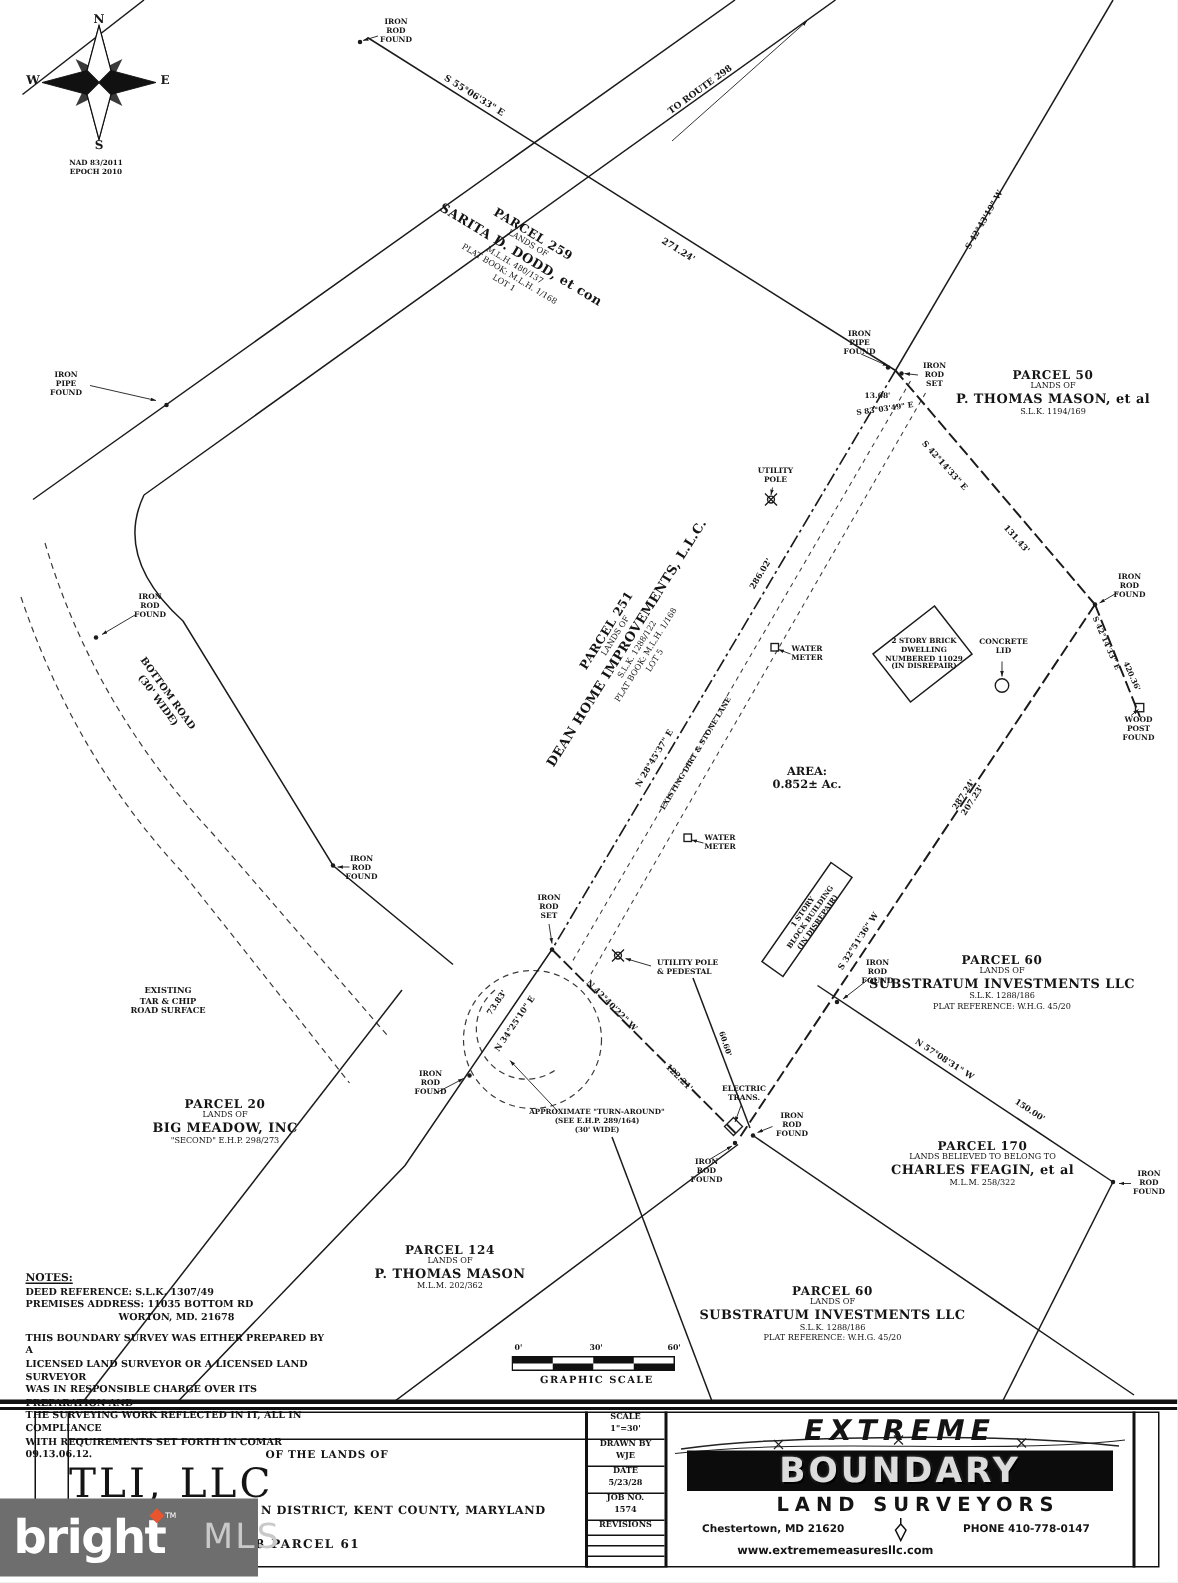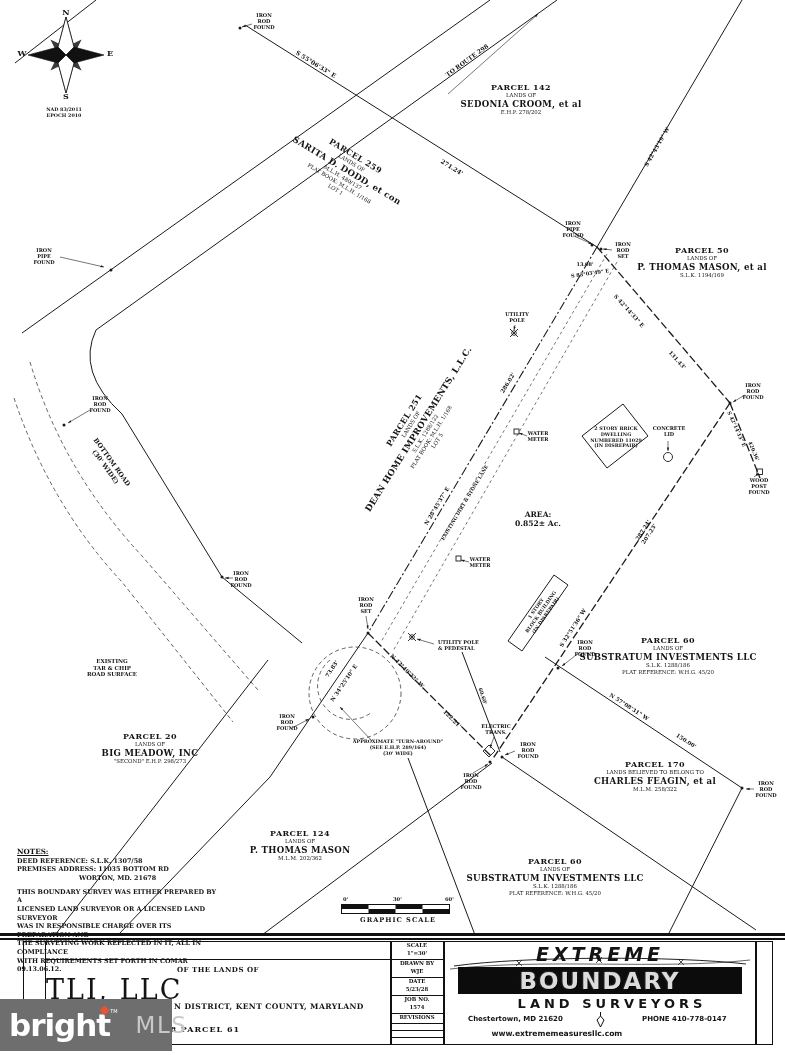--- a/index.html
+++ b/index.html
@@ -271,26 +271,20 @@
 FOUND</div>
   <div class="lbl" style="left:398px;top:748px;font-size:4.8px">APPROXIMATE "TURN-AROUND"
 (SEE E.H.P. 289/164)
 (30' WIDE)</div>
   <div class="lbl" style="left:332px;top:669px;--r:-56deg;font-size:5.5px">73.83'</div>
   <div class="lbl" style="left:344px;top:683px;--r:-56deg;font-size:5.5px">N 34°25'10" E</div>
   <div class="lbl" style="left:287px;top:722px;font-size:5px">IRON
 ROD
 FOUND</div>
 
-  <div class="pb" style="left:521px;top:99px">
-    <div class="pnum">PARCEL 142</div>
-    <div class="psm">LANDS OF</div>
-    <div class="pname">SEDONIA CROOM, et al</div>
-    <div class="psm">E.H.P. 278/202</div>
-  </div>
   <div class="pb" style="left:346px;top:172px;--r:31deg">
     <div class="pnum">PARCEL 259</div>
     <div class="psm">LANDS OF</div>
     <div class="pname">SARITA D. DODD, et con</div>
     <div class="psm">M.L.H. 480/137</div>
     <div class="psm">PLAT BOOK: M.L.H. 1/168</div>
     <div class="psm">LOT 1</div>
   </div>
   <div class="pb" style="left:702px;top:262px">
     <div class="pnum">PARCEL 50</div>
@@ -338,21 +332,21 @@
   <div class="pb" style="left:555px;top:876px">
     <div class="pnum">PARCEL 60</div>
     <div class="psm">LANDS OF</div>
     <div class="pname">SUBSTRATUM INVESTMENTS LLC</div>
     <div class="psm">S.L.K. 1288/186</div>
     <div class="psm">PLAT REFERENCE: W.H.G. 45/20</div>
   </div>
 
   <div class="notes">
     <div class="nh">NOTES:</div>
-    <div>DEED REFERENCE: S.L.K. 1307/58</div>
+    <div>DEED REFERENCE: S.L.K. 1307/49</div>
     <div>PREMISES ADDRESS: 11035 BOTTOM RD</div>
     <div style="padding-left:62px">WORTON, MD. 21678</div>
     <div class="ncert">THIS BOUNDARY SURVEY WAS EITHER PREPARED BY A
 LICENSED LAND SURVEYOR OR A LICENSED LAND SURVEYOR
 WAS IN RESPONSIBLE CHARGE OVER ITS PREPARATION AND
 THE SURVEYING WORK REFLECTED IN IT, ALL IN COMPLIANCE
 WITH REQUIREMENTS SET FORTH IN COMAR 09.13.06.12.</div>
   </div>
 
   <div class="scalewrap">

